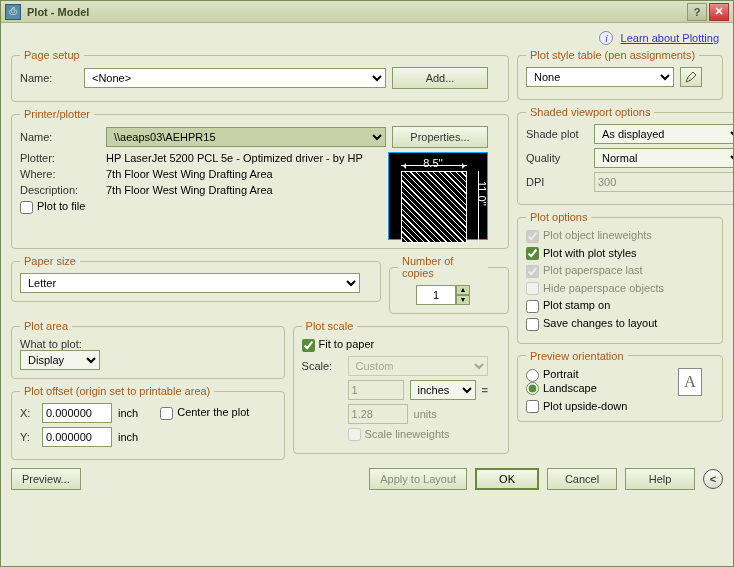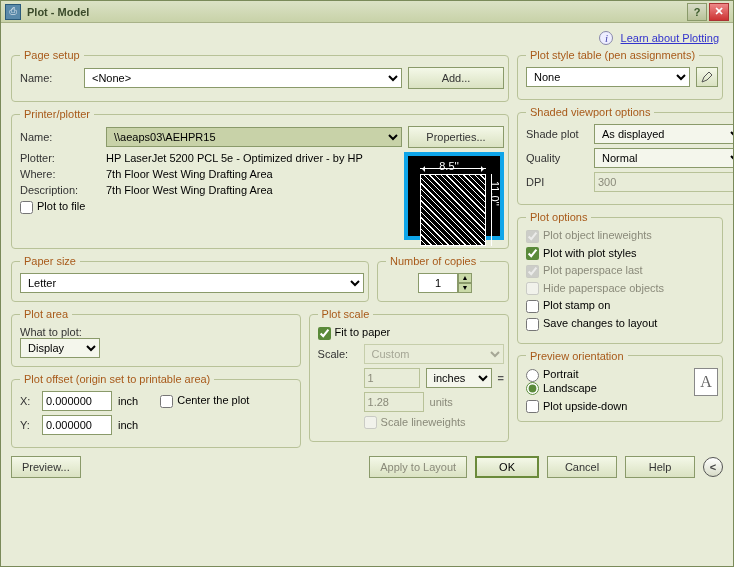--- a/index.html
+++ b/index.html
@@ -7,37 +7,37 @@
   .titlebar { height: 22px; background: linear-gradient(#dbe2c6,#c8d2a8); border-bottom: 1px solid #a8b288; display: flex; align-items: center; padding: 0 4px; }
   .titlebar .icon { width: 16px; height: 16px; background: #5a8aaa; border: 1px solid #2a5a7a; margin-right: 6px; display:flex;align-items:center;justify-content:center;color:#fff;font-size:9px; }
   .titlebar .title { color: #3a4a2a; font-weight: bold; flex: 1; }
   .titlebar .tbtn { width: 20px; height: 18px; margin-left: 2px; border: 1px solid #888; display: flex; align-items: center; justify-content: center; font-weight: bold; color: #fff; }
   .tbtn.help { background: linear-gradient(#d8dcc8,#b8c298); color:#3a5a2a; border-color:#8a9a6a;}
   .tbtn.close { background: linear-gradient(#e88,#c33); border-color:#a33; }
   .content { padding: 8px 10px 6px 10px; position: relative; }
   .toprow { text-align: right; padding-right: 4px; margin-bottom: 4px; }
   .toprow .info { display:inline-block; width:14px; height:14px; border:1px solid #88a; border-radius:7px; text-align:center; line-height:12px; color:#44a; font-style:italic; font-family:Georgia,serif; margin-right:4px; background:#eef; }
   .toprow a { color: #3333cc; text-decoration: underline; }
-  fieldset { border: 1px solid #b8c298; border-radius: 4px; margin: 0 0 6px 0; padding: 6px 4px 8px 8px; }
+  fieldset { border: 1px solid #b8c298; border-radius: 4px; margin: 0 0 6px 0; padding: 6px 20px 8px 8px; }
   legend { color: #a85a1a; padding: 0 4px; }
   .cols { display: flex; gap: 8px; align-items:flex-start; }
   .left { width: 498px; }
   .right { width: 206px; }
   label.lbl { color: #333; display:inline-block; }
   select.combo, input.text { border: 1px solid #8a9a6a; background: #fff; height: 20px; padding: 1px 3px; }
   select.combo { background: #f4f6ec; }
   select.combo.sel { background:#fff; }
   select.printer { background:#c8d2a8; }
   .btn { height: 22px; border: 1px solid #8a9a6a; background: linear-gradient(#f4f8e8,#dae2c2); padding: 0 10px; cursor:pointer; color:#333; }
   .row { display: flex; align-items: center; gap: 6px; margin-bottom: 4px; }
   .chk { width:13px; height:13px; accent-color:#5a8a3a; margin:0 4px 0 0; vertical-align:middle;}
   .chk[disabled] + span, .disabled { color:#8a8a7a; }
   .radio { margin:0 4px 0 0; vertical-align:middle; accent-color:#5a8a3a;}
   .inner-left { display:flex; gap:8px; }
-  .preview { width:100px; height:88px; background:#000; border:4px solid #0ea5e9; position:relative; color:#fff; font-size:9px; }
+  .preview { width:100px; height:88px; background:#000; border:1px solid #0ea5e9; position:relative; color:#fff; font-size:9px; }
   .preview .dim-top { position:absolute; top:4px; left:0; right:10px; text-align:center; }
   .preview .dim-right { position:absolute; right:-1px; top:0; bottom:6px; width:12px; writing-mode:vertical-rl; text-align:center; }
   .preview .page { position:absolute; left:12px; top:18px; width:66px; height:72px; border:1px solid #fff; background: repeating-linear-gradient(45deg,#000,#000 3px,#fff 3px,#fff 4px); }
   .preview .arrh { position:absolute; top:12px; left:12px; width:66px; border-top:1px solid #fff; }
   .preview .arrh:before,.preview .arrh:after{content:'';position:absolute;top:-3px;border:3px solid transparent;}
   .preview .arrh:before{left:-1px;border-right-color:#fff;}
   .preview .arrh:after{right:-1px;border-left-color:#fff;}
   .preview .arrv { position:absolute; right:8px; top:18px; height:72px; border-left:1px solid #fff; }
   .bottom { display:flex; gap:8px; padding: 2px 0 0 0; align-items:center;}
   .bottom .spacer { flex:1; }
@@ -118,21 +118,21 @@
             </div>
           </div>
         </div>
       </fieldset>
 
       <div class="cols">
         <fieldset style="flex:1">
           <legend>Paper size</legend>
           <select class="combo sel" style="width:100%"><option>Letter</option></select>
         </fieldset>
-        <fieldset style="width:132px">
+        <fieldset style="width:120px">
           <legend>Number of copies</legend>
           <div class="spinwrap" style="justify-content:center">
             <input class="text spin" value="1" style="">
             <div class="spinbtns">
               <button>▲</button>
               <button>▼</button>
             </div>
           </div>
         </fieldset>
       </div>

